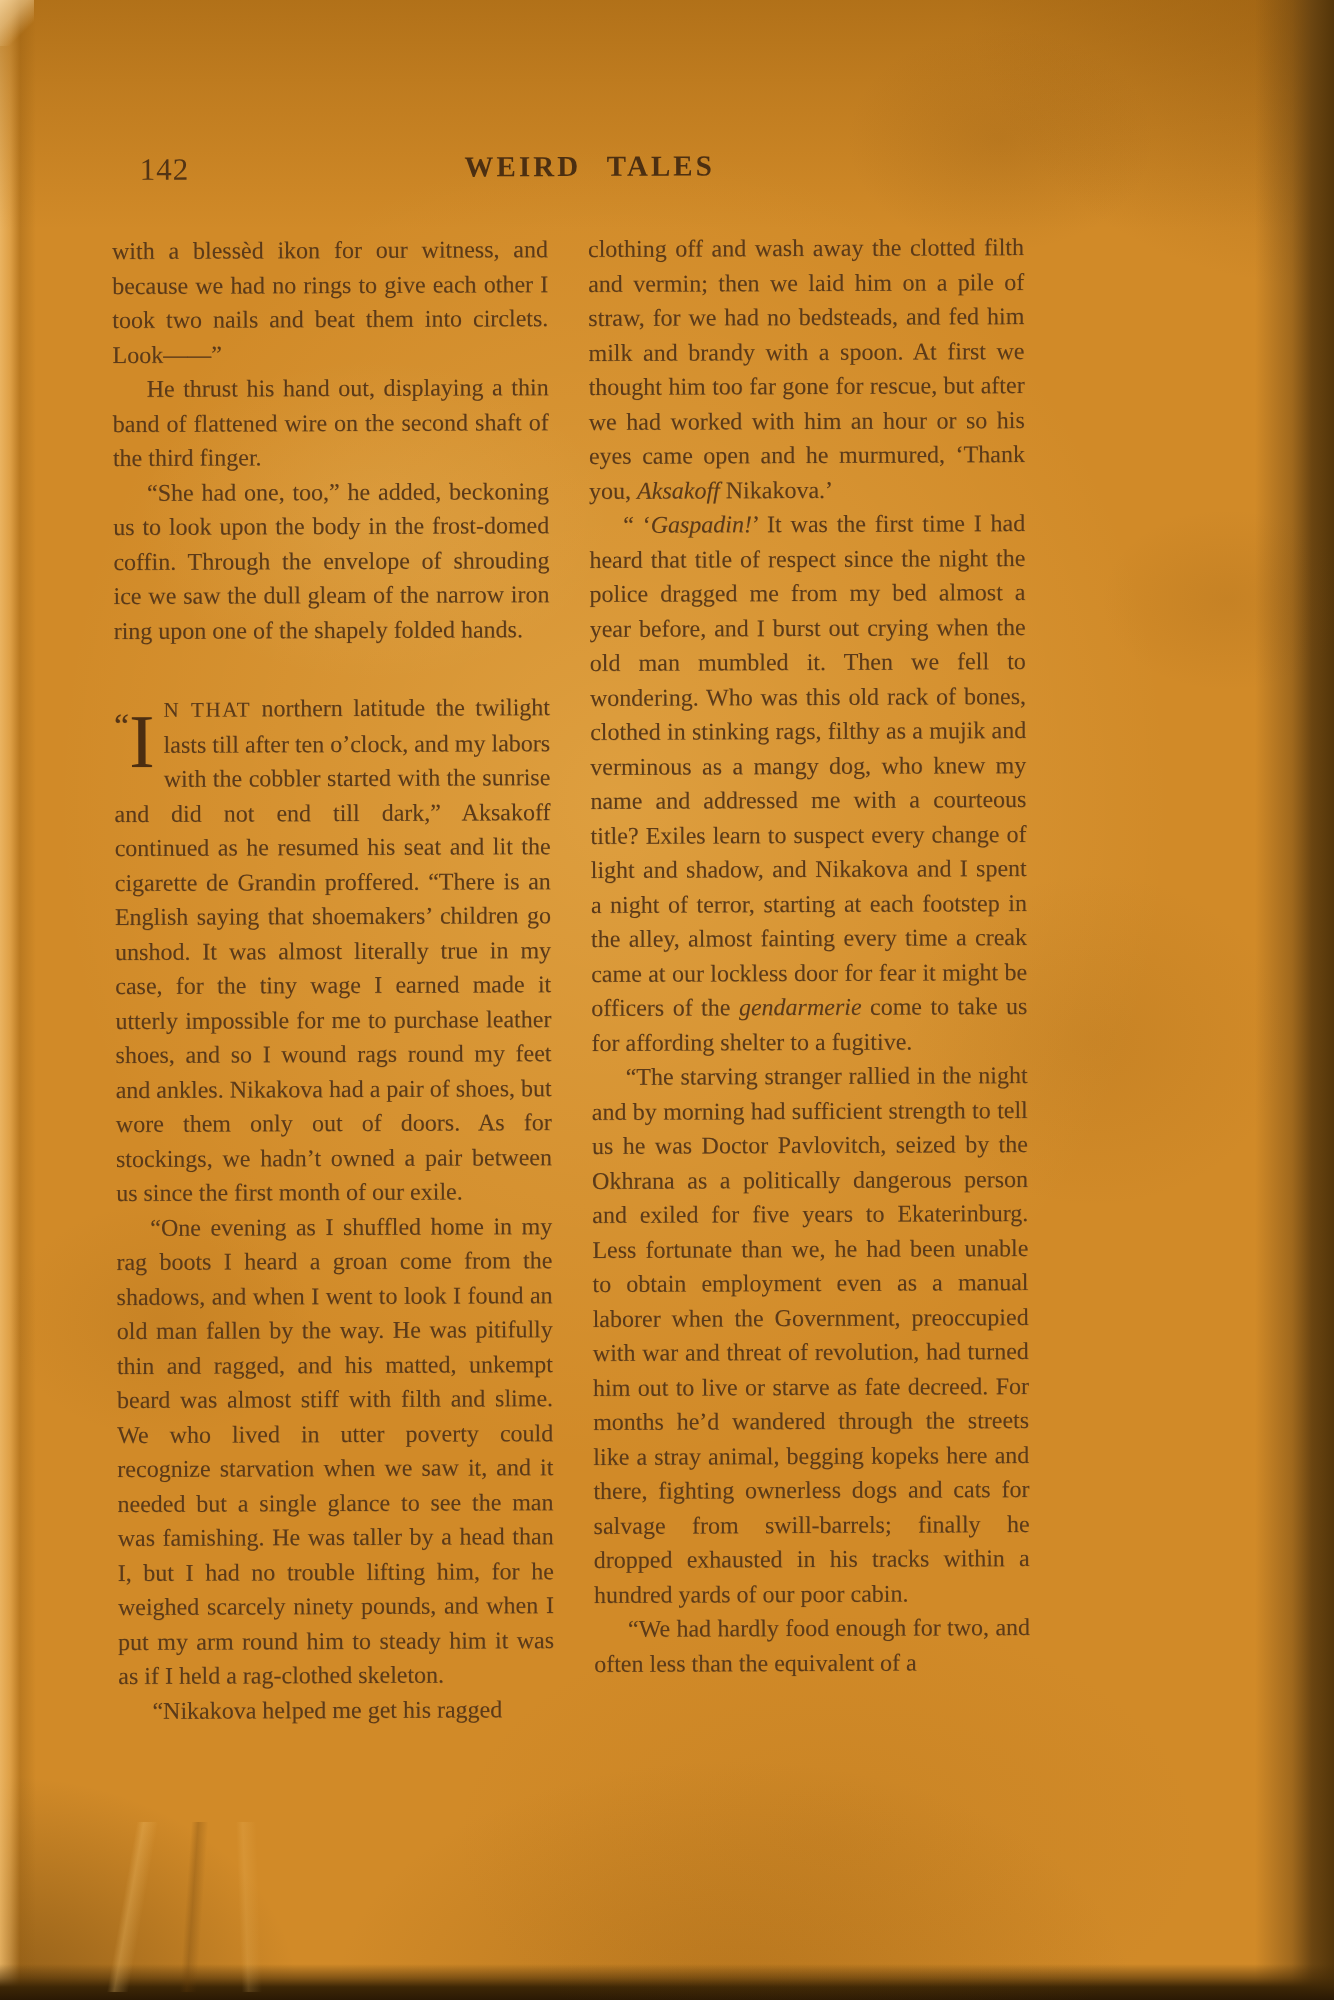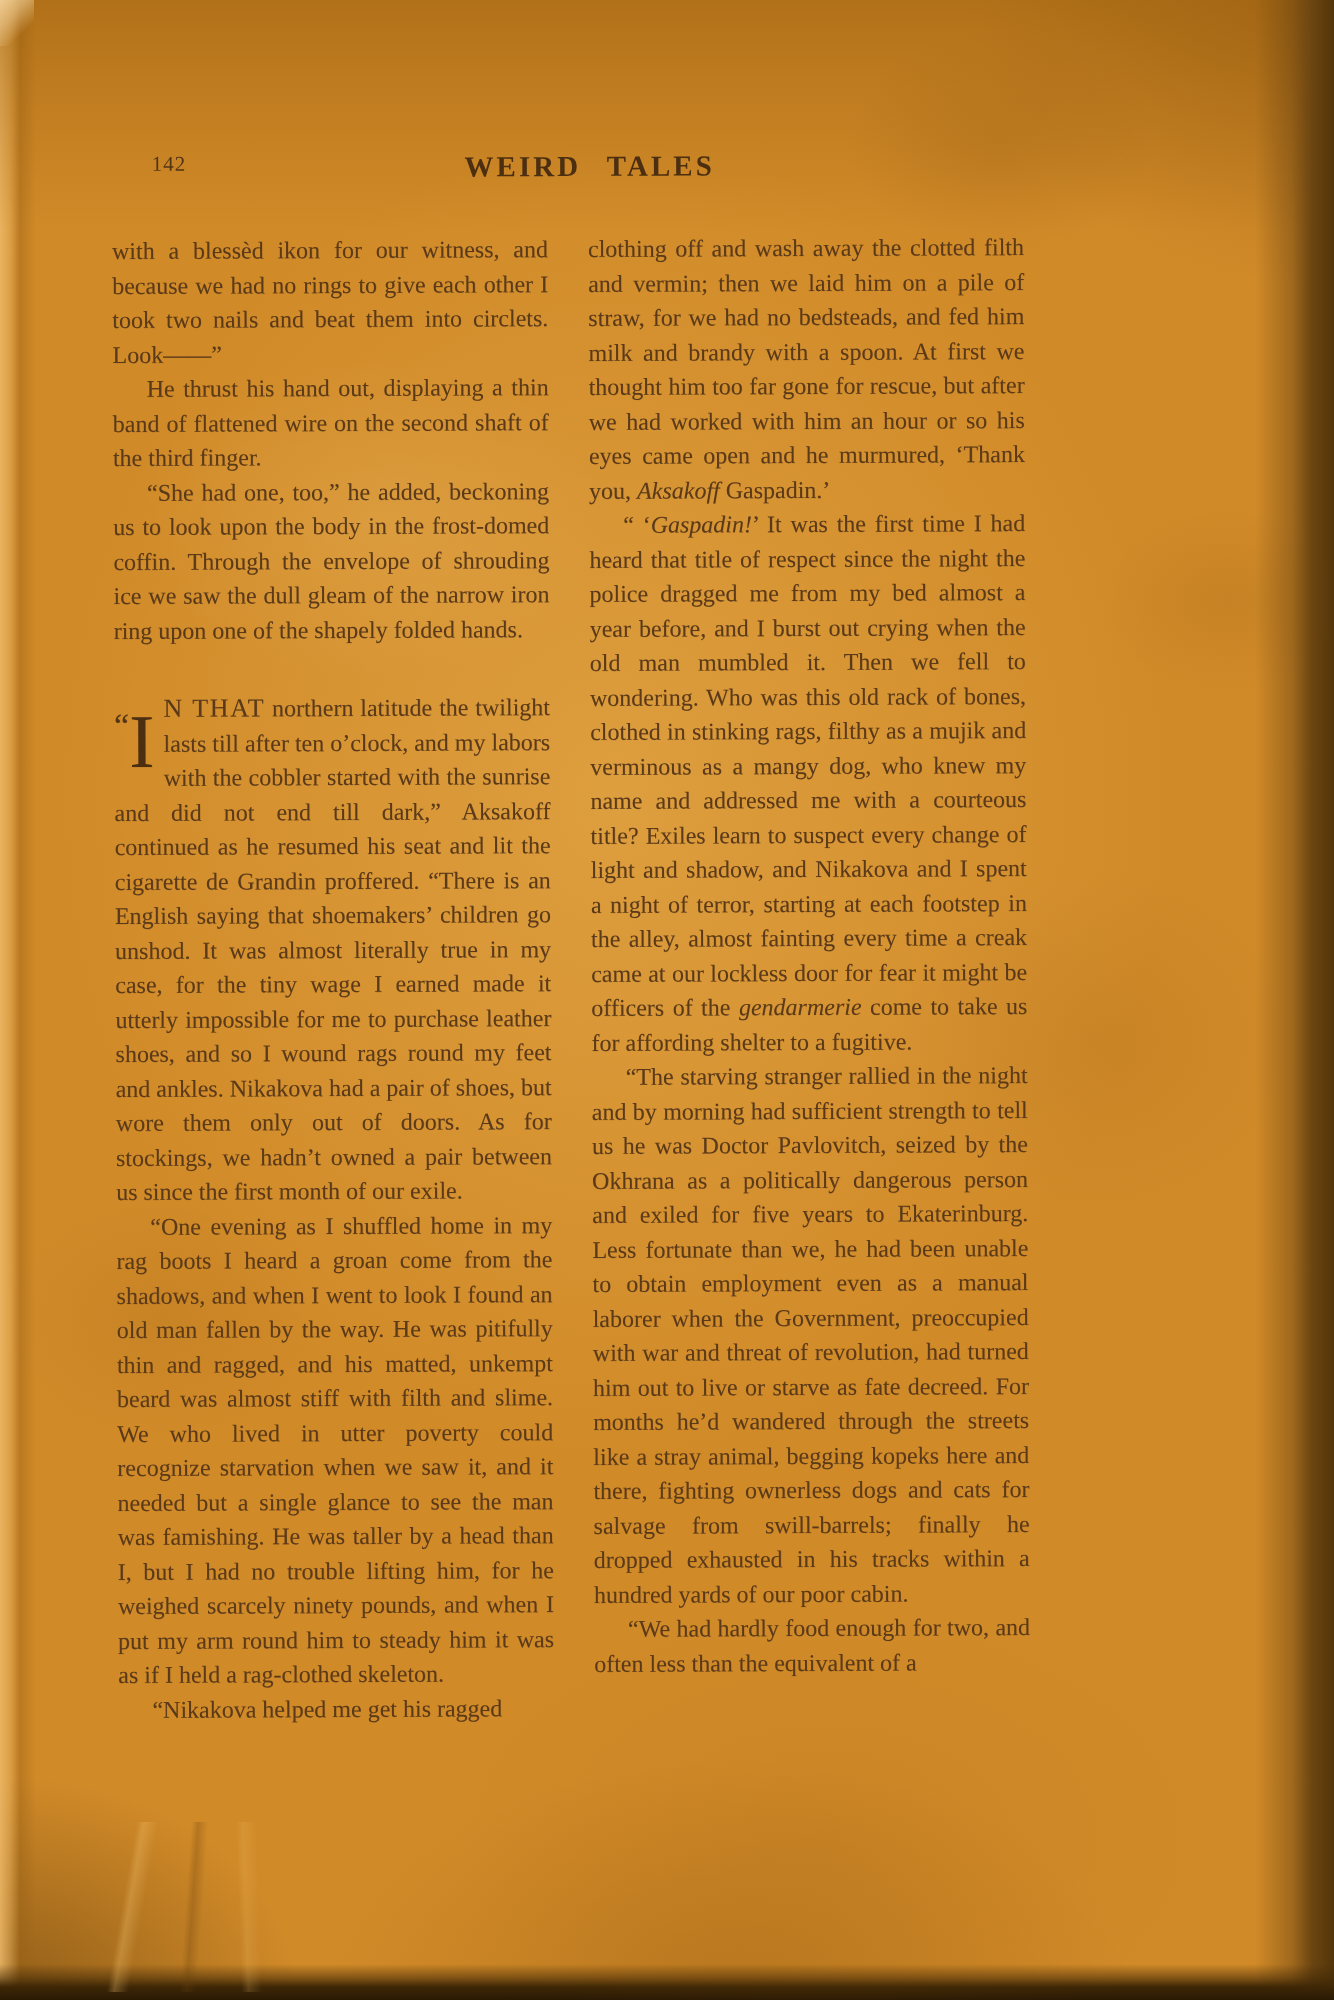--- a/index.html
+++ b/index.html
@@ -40,41 +40,41 @@
       linear-gradient(94deg, transparent 56%, rgba(104,62,10,0.28) 58%, transparent 61%),
       linear-gradient(88deg, transparent 72%, rgba(244,196,112,0.18) 74%, transparent 78%);
   }
   .content{
     position:absolute;left:115px;top:150px;width:912px;
     transform:rotate(-0.25deg);
     color:#5b3a19;
   }
   .header{position:relative;height:36px;}
   .page-number{
-    position:absolute;left:40px;top:0;
-    font-size:21px;letter-spacing:1px;color:#533414;
+    position:absolute;left:28px;top:0;
+    font-size:31px;letter-spacing:1px;color:#533414;
   }
   .mag-title{
     position:absolute;left:50%;top:0;transform:translateX(-50%);margin-left:22px;
     font-size:29px;font-weight:bold;letter-spacing:3px;word-spacing:16px;
     color:#4c2f11;white-space:nowrap;
   }
   .cols{display:flex;gap:40px;margin-top:46px;}
   .col{width:436px;text-align:justify;}
   .para{
     margin:0;text-indent:34px;
     font-size:24px;line-height:34.5px;
     text-shadow:0.3px 0.3px 0 rgba(91,58,25,0.30);
   }
   .cont{text-indent:0;}
   .section{margin-top:44px;text-indent:0;}
   .dropcap-wrap{float:left;margin:4px 9px 0 0;line-height:60px;white-space:nowrap;}
   .dc-quote{font-size:34px;vertical-align:30px;color:#543416;}
   .dc-letter{font-size:76px;color:#4c2e11;font-weight:normal;}
-  .sc{font-size:26px;letter-spacing:1.6px;}
+  .sc{font-size:21px;letter-spacing:1.6px;}
   i{font-style:italic;}
 </style>
 </head>
 <body>
 
 <div class="page">
   <div class="mottle"></div>
   <div class="corner-notch"></div>
   <div class="crease-bl"></div>
 
@@ -88,20 +88,20 @@
       <div class="col">
         <p class="para cont"><span>with a blessèd ikon for our witness, and because we had no rings to give each other I took two nails and beat them into circlets. Look——”</span></p>
         <p class="para"><span>He thrust his hand out, displaying a thin band of flattened wire on the second shaft of the third finger.</span></p>
         <p class="para"><span>“She had one, too,” he added, beckoning us to look upon the body in the frost-domed coffin. Through the envelope of shrouding ice we saw the dull gleam of the narrow iron ring upon one of the shapely folded hands.</span></p>
         <p class="para section"><span class="dropcap-wrap"><span class="dc-quote">“</span><span class="dc-letter">I</span></span><span class="sc">N THAT</span><span> northern latitude the twilight lasts till after ten o’clock, and my labors with the cobbler started with the sunrise and did not end till dark,” Aksakoff continued as he resumed his seat and lit the cigarette de Grandin proffered. “There is an English saying that shoemakers’ children go unshod. It was almost literally true in my case, for the tiny wage I earned made it utterly impossible for me to purchase leather shoes, and so I wound rags round my feet and ankles. Nikakova had a pair of shoes, but wore them only out of doors. As for stockings, we hadn’t owned a pair between us since the first month of our exile.</span></p>
         <p class="para"><span>“One evening as I shuffled home in my rag boots I heard a groan come from the shadows, and when I went to look I found an old man fallen by the way. He was pitifully thin and ragged, and his matted, unkempt beard was almost stiff with filth and slime. We who lived in utter poverty could recognize starvation when we saw it, and it needed but a single glance to see the man was famishing. He was taller by a head than I, but I had no trouble lifting him, for he weighed scarcely ninety pounds, and when I put my arm round him to steady him it was as if I held a rag-clothed skeleton.</span></p>
         <p class="para"><span>“Nikakova helped me get his ragged</span></p>
       </div>
 
       <div class="col">
-        <p class="para cont"><span>clothing off and wash away the clotted filth and vermin; then we laid him on a pile of straw, for we had no bedsteads, and fed him milk and brandy with a spoon. At first we thought him too far gone for rescue, but after we had worked with him an hour or so his eyes came open and he murmured, ‘Thank you, </span><i>Aksakoff</i><span> Gaspadin.’</span></p>
+        <p class="para cont"><span>clothing off and wash away the clotted filth and vermin; then we laid him on a pile of straw, for we had no bedsteads, and fed him milk and brandy with a spoon. At first we thought him too far gone for rescue, but after we had worked with him an hour or so his eyes came open and he murmured, ‘Thank you, </span><i>Aksakoff</i><span> Nikakova.’</span></p>
         <p class="para"><span>“ ‘</span><i>Gaspadin!</i><span>’ It was the first time I had heard that title of respect since the night the police dragged me from my bed almost a year before, and I burst out crying when the old man mumbled it. Then we fell to wondering. Who was this old rack of bones, clothed in stinking rags, filthy as a mujik and verminous as a mangy dog, who knew my name and addressed me with a courteous title? Exiles learn to suspect every change of light and shadow, and Nikakova and I spent a night of terror, starting at each footstep in the alley, almost fainting every time a creak came at our lockless door for fear it might be officers of the </span><i>gendarmerie</i><span> come to take us for affording shelter to a fugitive.</span></p>
         <p class="para"><span>“The starving stranger rallied in the night and by morning had sufficient strength to tell us he was Doctor Pavlovitch, seized by the Okhrana as a politically dangerous person and exiled for five years to Ekaterinburg. Less fortunate than we, he had been unable to obtain employment even as a manual laborer when the Government, preoccupied with war and threat of revolution, had turned him out to live or starve as fate decreed. For months he’d wandered through the streets like a stray animal, begging kopeks here and there, fighting ownerless dogs and cats for salvage from swill-barrels; finally he dropped exhausted in his tracks within a hundred yards of our poor cabin.</span></p>
         <p class="para"><span>“We had hardly food enough for two, and often less than the equivalent of a</span></p>
       </div>
     </div>
   </div>
 </div>
 
 </body></html>

